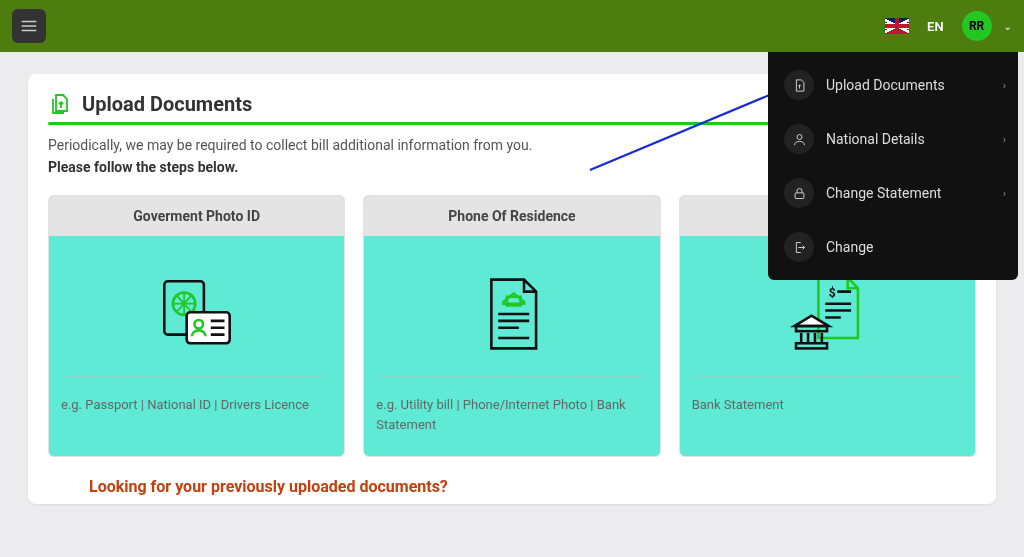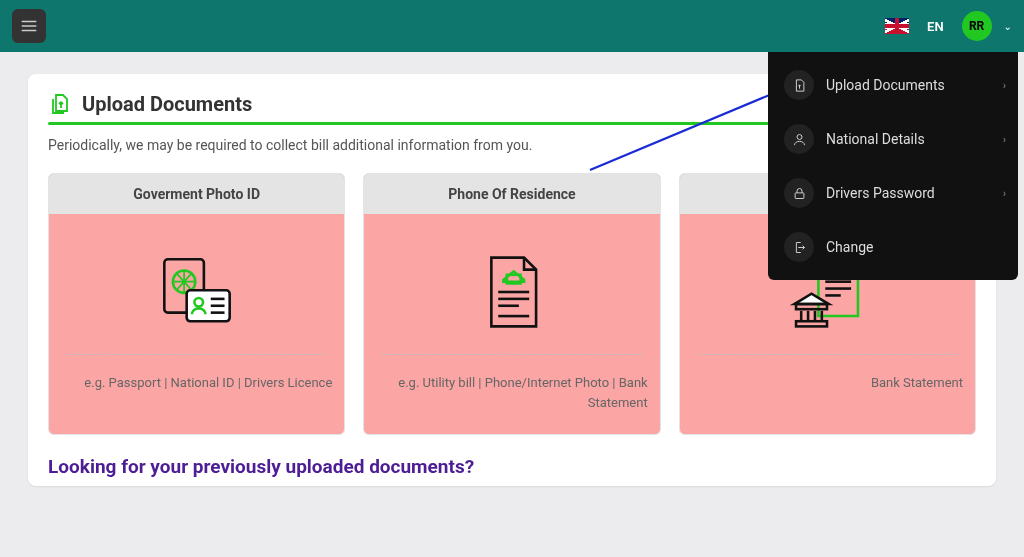--- a/index.html
+++ b/index.html
@@ -9,21 +9,21 @@
     background: #ececee;
     color: #333;
     width: 1024px;
     height: 557px;
     overflow: hidden;
     position: relative;
   }
 
   
   .topbar {
-    background: #0f766e;
+    background: #4d7c0f;
     height: 52px;
     display: flex;
     align-items: center;
     padding: 0 12px;
     justify-content: space-between;
   }
   .menu-btn {
     width: 34px; height: 34px;
     background: #333;
     border-radius: 6px;
@@ -109,21 +109,21 @@
   .panel-title { font-size:20px; font-weight:700; color:#333; }
   .panel-divider { height:3px; background:#21c821; border-radius:2px; margin: 4px 0 12px; }
   .intro-line { color:#555; font-size:14px; margin-bottom:6px; }
   .intro-strong { font-weight:700; font-size:14px; margin-bottom:14px; }
 
   .cards { display:flex; gap:18px; margin-top:20px; }
   .card {
     flex:1;
     border:1px solid #e3e3e3;
     border-radius:6px;
-    background:#fca5a5;
+    background:#5eead4;
     display:flex; flex-direction:column;
     overflow:hidden;
   }
   .card-head {
     background:#e4e4e4;
     text-align:center;
     font-weight:700;
     font-size:14px;
     color:#444;
     padding:12px 6px;
@@ -133,33 +133,34 @@
     display:flex; align-items:center; justify-content:center;
     min-height:140px;
   }
   .card-body svg { width:86px; height:86px; }
   .card-dash {
     border-top:1px dashed #bbb;
     margin: 0 18px;
   }
   .card-desc {
     padding:18px 12px 22px;
-    text-align:right;
+    text-align:left;
     font-size:13px;
     color:#666;
     line-height:1.5;
     min-height:70px;
   }
 
   .prev-link {
     margin-top:20px;
-    color:#4c1d95;
+    color:#c2410c;
     font-weight:700;
-    font-size:19px;
+    font-size:16px;
     cursor:pointer;
+    margin-left:41px;
   }
 
   
   .arrow-annot {
     position:absolute;
     left:580px; top:70px;
     width:250px; height:110px;
     z-index:5;
     pointer-events:none;
   }
@@ -203,21 +204,21 @@
     <span>National Details</span>
     <span class="di-chevron">›</span>
   </div>
   <div class="dropdown-item">
     <span class="di-icon">
       <svg viewBox="0 0 24 24">
           <rect x="5" y="11" width="14" height="9" rx="1"></rect>
           <path d="M8 11V8a4 4 0 0 1 8 0v3"></path>
         </svg>
     </span>
-    <span>Drivers Password</span>
+    <span>Change Statement</span>
     <span class="di-chevron">›</span>
   </div>
   <div class="dropdown-item">
     <span class="di-icon">
       <svg viewBox="0 0 24 24">
           <path d="M14 4h-7v16h7"></path>
           <path d="M10 12h10m0 0-3-3m3 3-3 3"></path>
         </svg>
     </span>
     <span>Change</span>
@@ -231,20 +232,21 @@
       <svg viewBox="0 0 24 24">
         <path d="M8 3h7l4 4v12H8z"></path>
         <path d="M13 16v-6m0 0-2 2m2-2 2 2"></path>
         <path d="M5 7v14h11"></path>
       </svg>
       <h2 class="panel-title">Upload Documents</h2>
     </div>
     <div class="panel-divider"></div>
 
     <p class="intro-line">Periodically, we may be required to collect bill additional information from you.</p>
+    <p class="intro-strong">Please follow the steps below.</p>
 
     <div class="cards">
 
       <div class="card">
         <div class="card-head">Goverment Photo ID</div>
         <div class="card-body">
           <svg viewBox="0 0 100 100">
             <rect x="12" y="12" width="46" height="62" rx="4" fill="none" stroke="#111" stroke-width="3"></rect>
             <circle cx="35" cy="38" r="13" fill="none" stroke="#21c821" stroke-width="3"></circle>
             <path d="M22 38h26M35 25v26M26 28l18 20M26 48l18-20" stroke="#21c821" stroke-width="2"></path>

